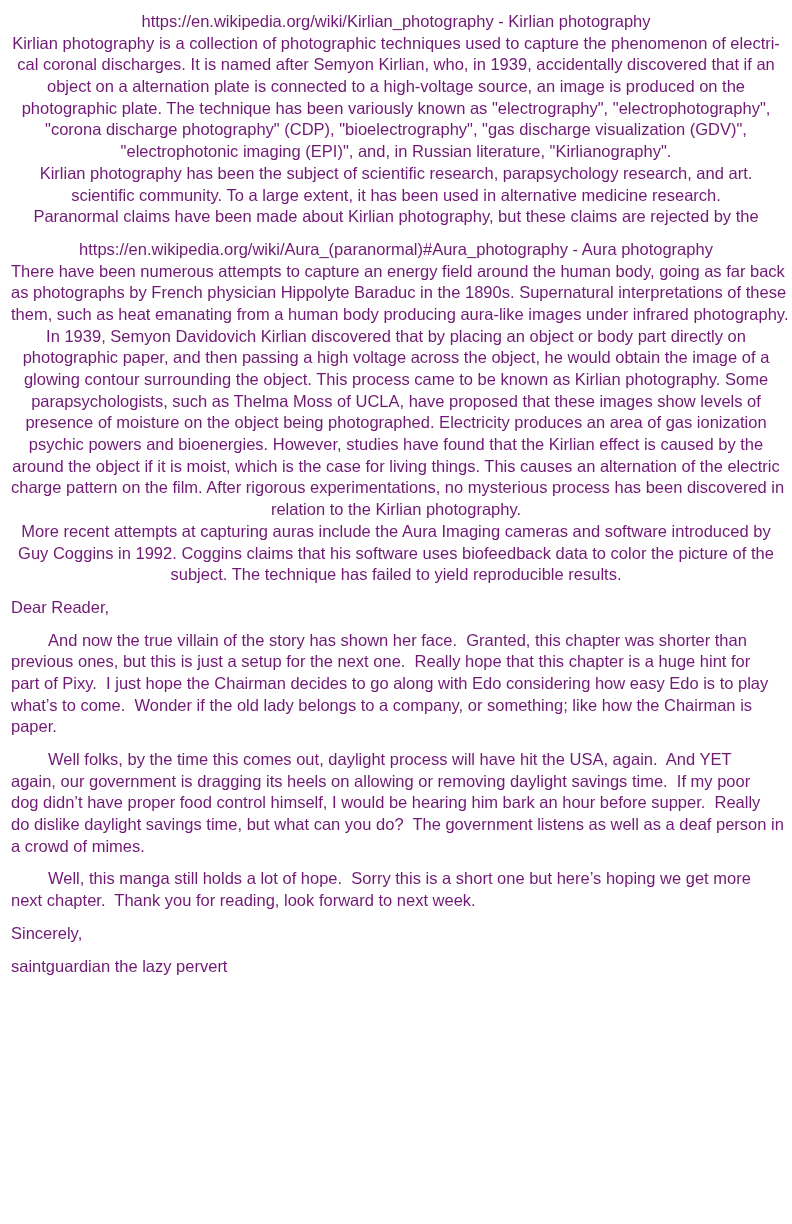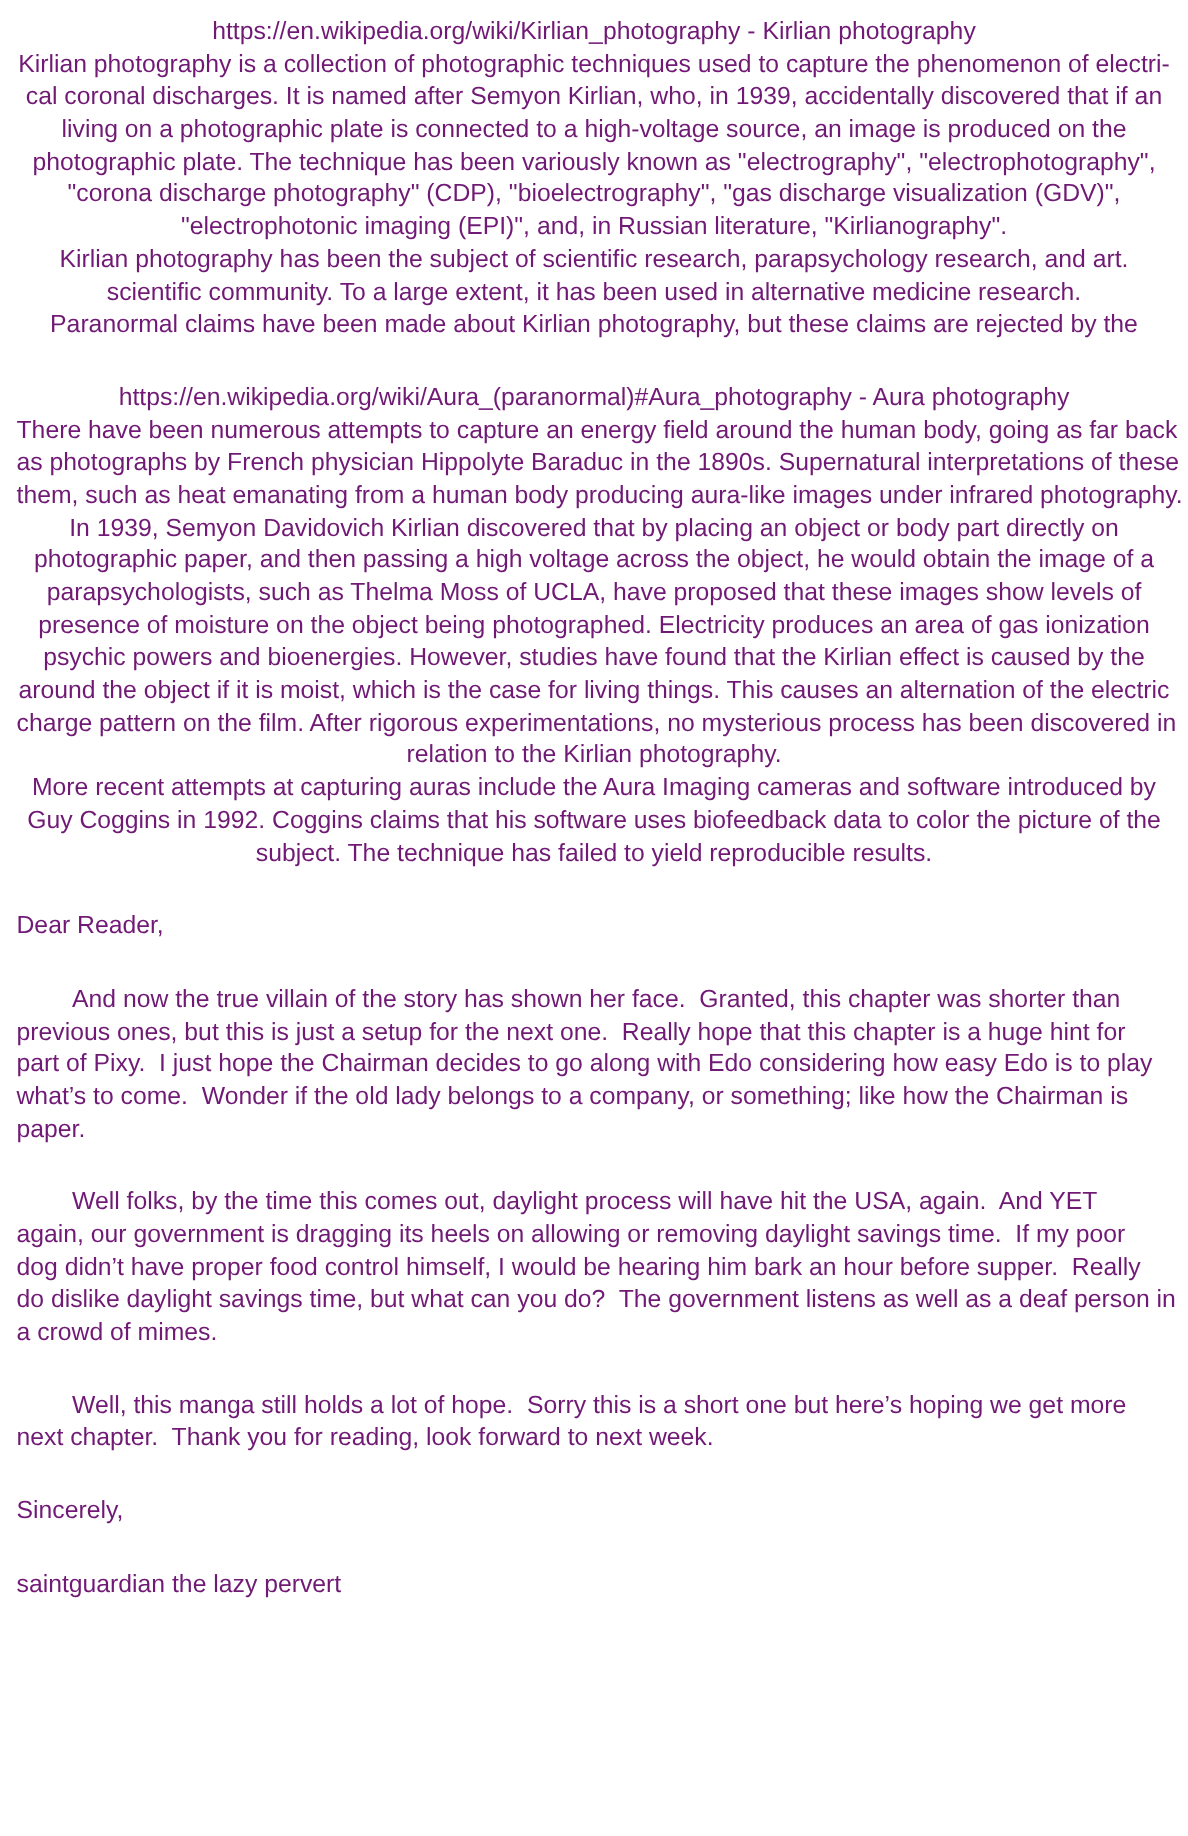--- a/index.html
+++ b/index.html
@@ -18,48 +18,49 @@
     line-height: 21.7px;
     box-sizing: border-box;
     padding: 11px 11px 0 11px;
     overflow: hidden;
   }
   .line {
     white-space: pre;
     height: 21.7px;
   }
   .center .line { text-align: center; }
-  .block { margin-top: 27px; }
+  .block { margin-top: 11px; }
   .indent { padding-left: 37px; }
 </style>
 </head>
 <body>
 
 <div class="page">
 
   <div class="center">
     <div class="line">https://en.wikipedia.org/wiki/Kirlian_photography - Kirlian photography</div>
     <div class="line">Kirlian photography is a collection of photographic techniques used to capture the phenomenon of electri-</div>
     <div class="line">cal coronal discharges. It is named after Semyon Kirlian, who, in 1939, accidentally discovered that if an</div>
-    <div class="line">living on a photographic plate is connected to a high-voltage source, an image is produced on the</div>
+    <div class="line">object on a alternation plate is connected to a high-voltage source, an image is produced on the</div>
     <div class="line">photographic plate. The technique has been variously known as "electrography", "electrophotography",</div>
     <div class="line">"corona discharge photography" (CDP), "bioelectrography", "gas discharge visualization (GDV)",</div>
     <div class="line">"electrophotonic imaging (EPI)", and, in Russian literature, "Kirlianography".</div>
     <div class="line">Kirlian photography has been the subject of scientific research, parapsychology research, and art.</div>
     <div class="line">scientific community. To a large extent, it has been used in alternative medicine research.</div>
     <div class="line">Paranormal claims have been made about Kirlian photography, but these claims are rejected by the</div>
   </div>
 
   <div class="center block">
     <div class="line">https://en.wikipedia.org/wiki/Aura_(paranormal)#Aura_photography - Aura photography</div>
     <div class="line">There have been numerous attempts to capture an energy field around the human body, going as far back</div>
     <div class="line">as photographs by French physician Hippolyte Baraduc in the 1890s. Supernatural interpretations of these</div>
     <div class="line">them, such as heat emanating from a human body producing aura-like images under infrared photography.</div>
     <div class="line">In 1939, Semyon Davidovich Kirlian discovered that by placing an object or body part directly on</div>
     <div class="line">photographic paper, and then passing a high voltage across the object, he would obtain the image of a</div>
+    <div class="line">glowing contour surrounding the object. This process came to be known as Kirlian photography. Some</div>
     <div class="line">parapsychologists, such as Thelma Moss of UCLA, have proposed that these images show levels of</div>
     <div class="line">presence of moisture on the object being photographed. Electricity produces an area of gas ionization</div>
     <div class="line">psychic powers and bioenergies. However, studies have found that the Kirlian effect is caused by the</div>
     <div class="line">around the object if it is moist, which is the case for living things. This causes an alternation of the electric</div>
     <div class="line">charge pattern on the film. After rigorous experimentations, no mysterious process has been discovered in</div>
     <div class="line">relation to the Kirlian photography.</div>
     <div class="line">More recent attempts at capturing auras include the Aura Imaging cameras and software introduced by</div>
     <div class="line">Guy Coggins in 1992. Coggins claims that his software uses biofeedback data to color the picture of the</div>
     <div class="line">subject. The technique has failed to yield reproducible results.</div>
   </div>

